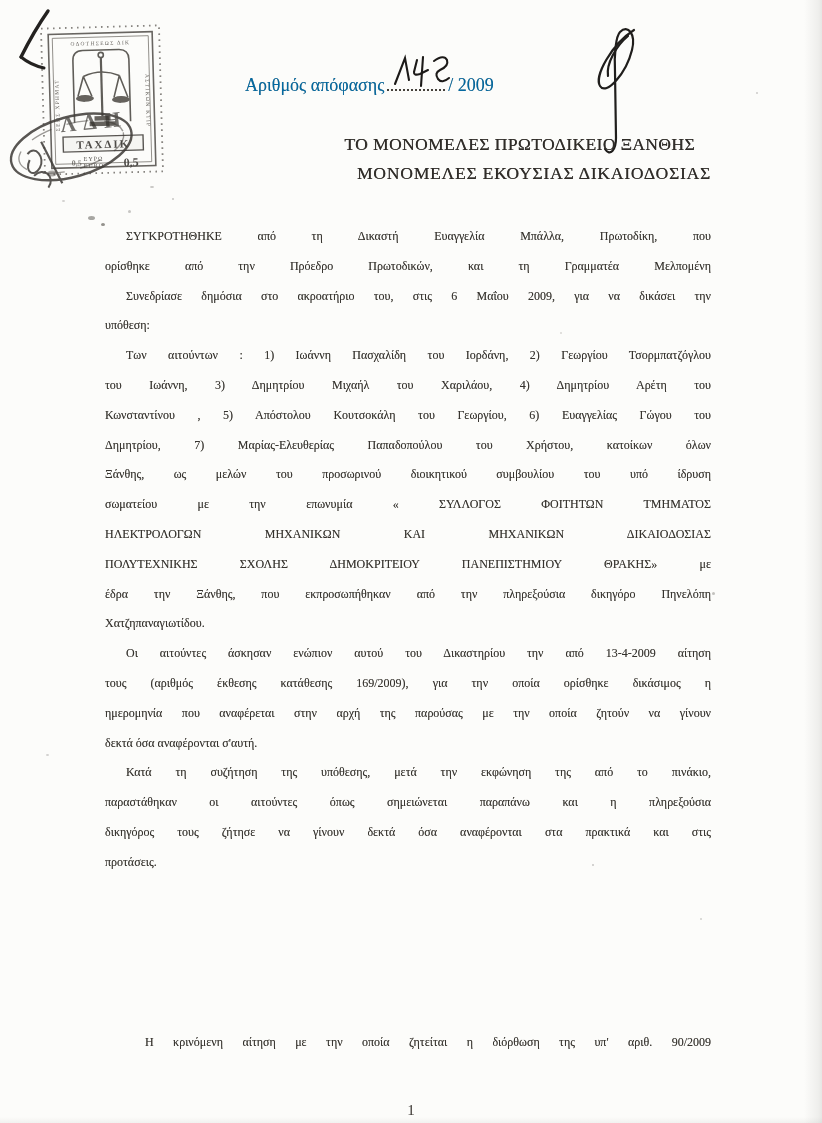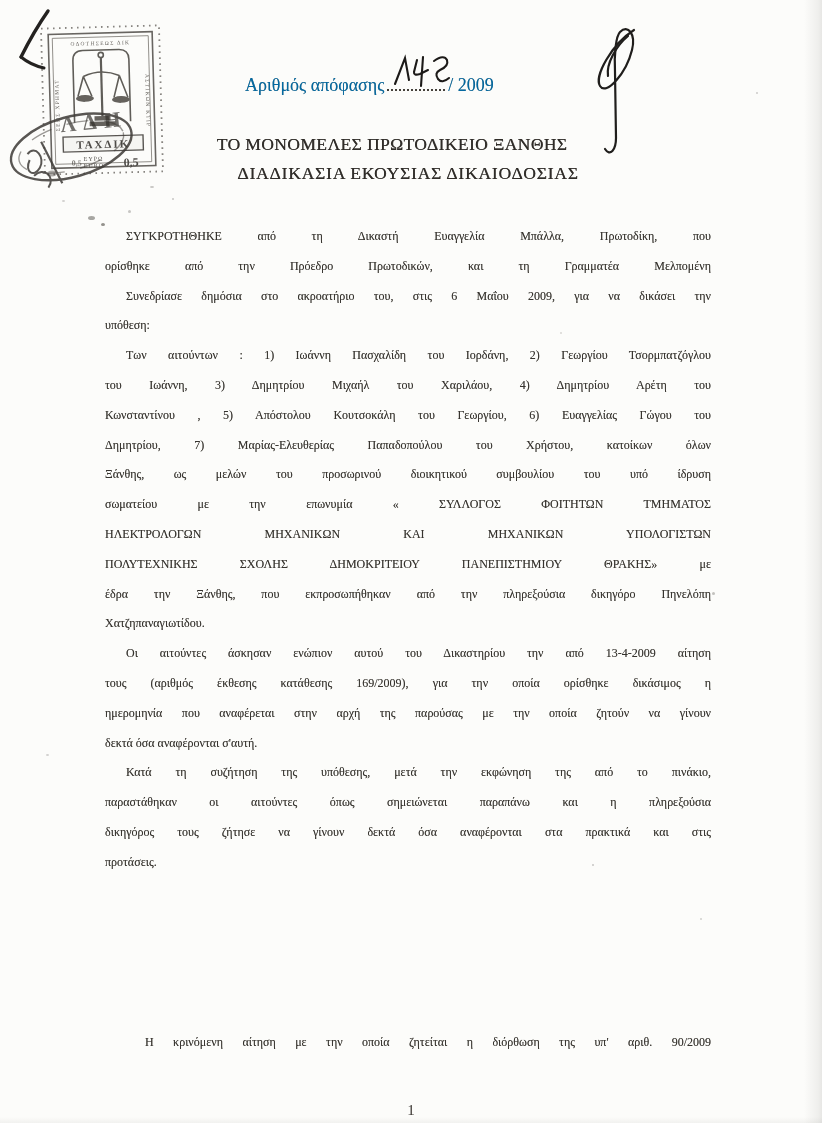--- a/index.html
+++ b/index.html
@@ -28,21 +28,21 @@
   .decision-row .dots{
     display:inline-block;width:58px;height:15px;margin:0 3px;
     border-bottom:2px dotted #45413b;vertical-align:baseline;
   }
   .hw-number{position:absolute;left:392px;top:52px;}
   .hw-corner{position:absolute;left:8px;top:6px;}
   .hw-signature{position:absolute;left:578px;top:20px;}
 
   .court-titles{
     position:absolute;left:105px;top:130px;width:606px;
-    text-align:center;font-size:17.5px;line-height:29px;
+    text-align:right;font-size:17.5px;line-height:29px;
     letter-spacing:.4px;color:#2f2c28;
     text-shadow:.3px 0 0 rgba(47,44,40,.8);
     white-space:nowrap;
   }
   .court-titles .t1{transform:translateX(-16px);}
   .court-titles .t2{transform:translateX(0px);letter-spacing:.8px;}
 
   
   .bodytext{
     position:absolute;left:105px;top:222px;width:606px;
@@ -167,35 +167,35 @@
     <svg width="78" height="148" viewBox="0 0 78 148">
       <g fill="none" stroke="#201e1c" stroke-width="2.2" stroke-linecap="round">
         <path d="M56,10 C34,24 16,56 22,66 C28,76 48,54 54,30 C58,14 50,4 42,12 C38,16 36,34 37,52 L38,118 C38,130 32,137 27,129"></path>
         <path d="M50,16 C38,26 28,44 30,56"></path>
       </g>
     </svg>
   </div>
 
   <div class="court-titles">
     <div class="t1">ΤΟ ΜΟΝΟΜΕΛΕΣ ΠΡΩΤΟΔΙΚΕΙΟ ΞΑΝΘΗΣ</div>
-    <div class="t2">ΔΙΑΔΙΚΑΣΙΑ ΕΚΟΥΣΙΑΣ ΔΙΚΑΙΟΔΟΣΙΑΣ</div>
+    <div class="t2">ΜΟΝΟΜΕΛΕΣ ΕΚΟΥΣΙΑΣ ΔΙΚΑΙΟΔΟΣΙΑΣ</div>
   </div>
 
   <div class="bodytext" id="body-lines">
       <div class="line first">ΣΥΓΚΡΟΤΗΘΗΚΕ από τη Δικαστή Ευαγγελία Μπάλλα, Πρωτοδίκη, που</div>
       <div class="line ">ορίσθηκε από την Πρόεδρο Πρωτοδικών, και τη Γραμματέα Μελπομένη</div>
       <div class="line first">Συνεδρίασε δημόσια στο ακροατήριο του, στις 6 Μαΐου 2009, για να δικάσει  την</div>
       <div class="line end">υπόθεση:</div>
       <div class="line first">Των αιτούντων : 1) Ιωάννη Πασχαλίδη του Ιορδάνη, 2) Γεωργίου Τσορμπατζόγλου</div>
       <div class="line ">του Ιωάννη, 3) Δημητρίου Μιχαήλ του Χαριλάου, 4) Δημητρίου Αρέτη του</div>
       <div class="line ">Κωνσταντίνου , 5) Απόστολου Κουτσοκάλη του Γεωργίου, 6) Ευαγγελίας Γώγου του</div>
       <div class="line ">Δημητρίου, 7) Μαρίας-Ελευθερίας Παπαδοπούλου του Χρήστου, κατοίκων όλων</div>
       <div class="line ">Ξάνθης, ως μελών του προσωρινού διοικητικού συμβουλίου του υπό ίδρυση</div>
       <div class="line ">σωματείου με την επωνυμία « ΣΥΛΛΟΓΟΣ ΦΟΙΤΗΤΩΝ ΤΜΗΜΑΤΟΣ</div>
-      <div class="line ">ΗΛΕΚΤΡΟΛΟΓΩΝ ΜΗΧΑΝΙΚΩΝ ΚΑΙ ΜΗΧΑΝΙΚΩΝ ΥΠΟΛΟΓΙΣΤΩΝ</div>
+      <div class="line ">ΗΛΕΚΤΡΟΛΟΓΩΝ ΜΗΧΑΝΙΚΩΝ ΚΑΙ ΜΗΧΑΝΙΚΩΝ ΔΙΚΑΙΟΔΟΣΙΑΣ</div>
       <div class="line ">ΠΟΛΥΤΕΧΝΙΚΗΣ ΣΧΟΛΗΣ ΔΗΜΟΚΡΙΤΕΙΟΥ ΠΑΝΕΠΙΣΤΗΜΙΟΥ ΘΡΑΚΗΣ» με</div>
       <div class="line ">έδρα την Ξάνθης, που εκπροσωπήθηκαν από την πληρεξούσια δικηγόρο Πηνελόπη</div>
       <div class="line end">Χατζηπαναγιωτίδου.</div>
       <div class="line first">Οι αιτούντες άσκησαν ενώπιον αυτού του Δικαστηρίου την από 13-4-2009 αίτηση</div>
       <div class="line ">τους   (αριθμός έκθεσης κατάθεσης 169/2009), για την οποία ορίσθηκε δικάσιμος η</div>
       <div class="line ">ημερομηνία που αναφέρεται στην αρχή της παρούσας με την οποία ζητούν να γίνουν</div>
       <div class="line end">δεκτά όσα αναφέρονται σ'αυτή.</div>
       <div class="line first">Κατά τη συζήτηση της υπόθεσης, μετά την εκφώνηση της από το πινάκιο,</div>
       <div class="line ">παραστάθηκαν οι αιτούντες όπως σημειώνεται παραπάνω και η πληρεξούσια</div>
       <div class="line ">δικηγόρος τους ζήτησε να γίνουν δεκτά όσα αναφέρονται στα πρακτικά και στις</div>

